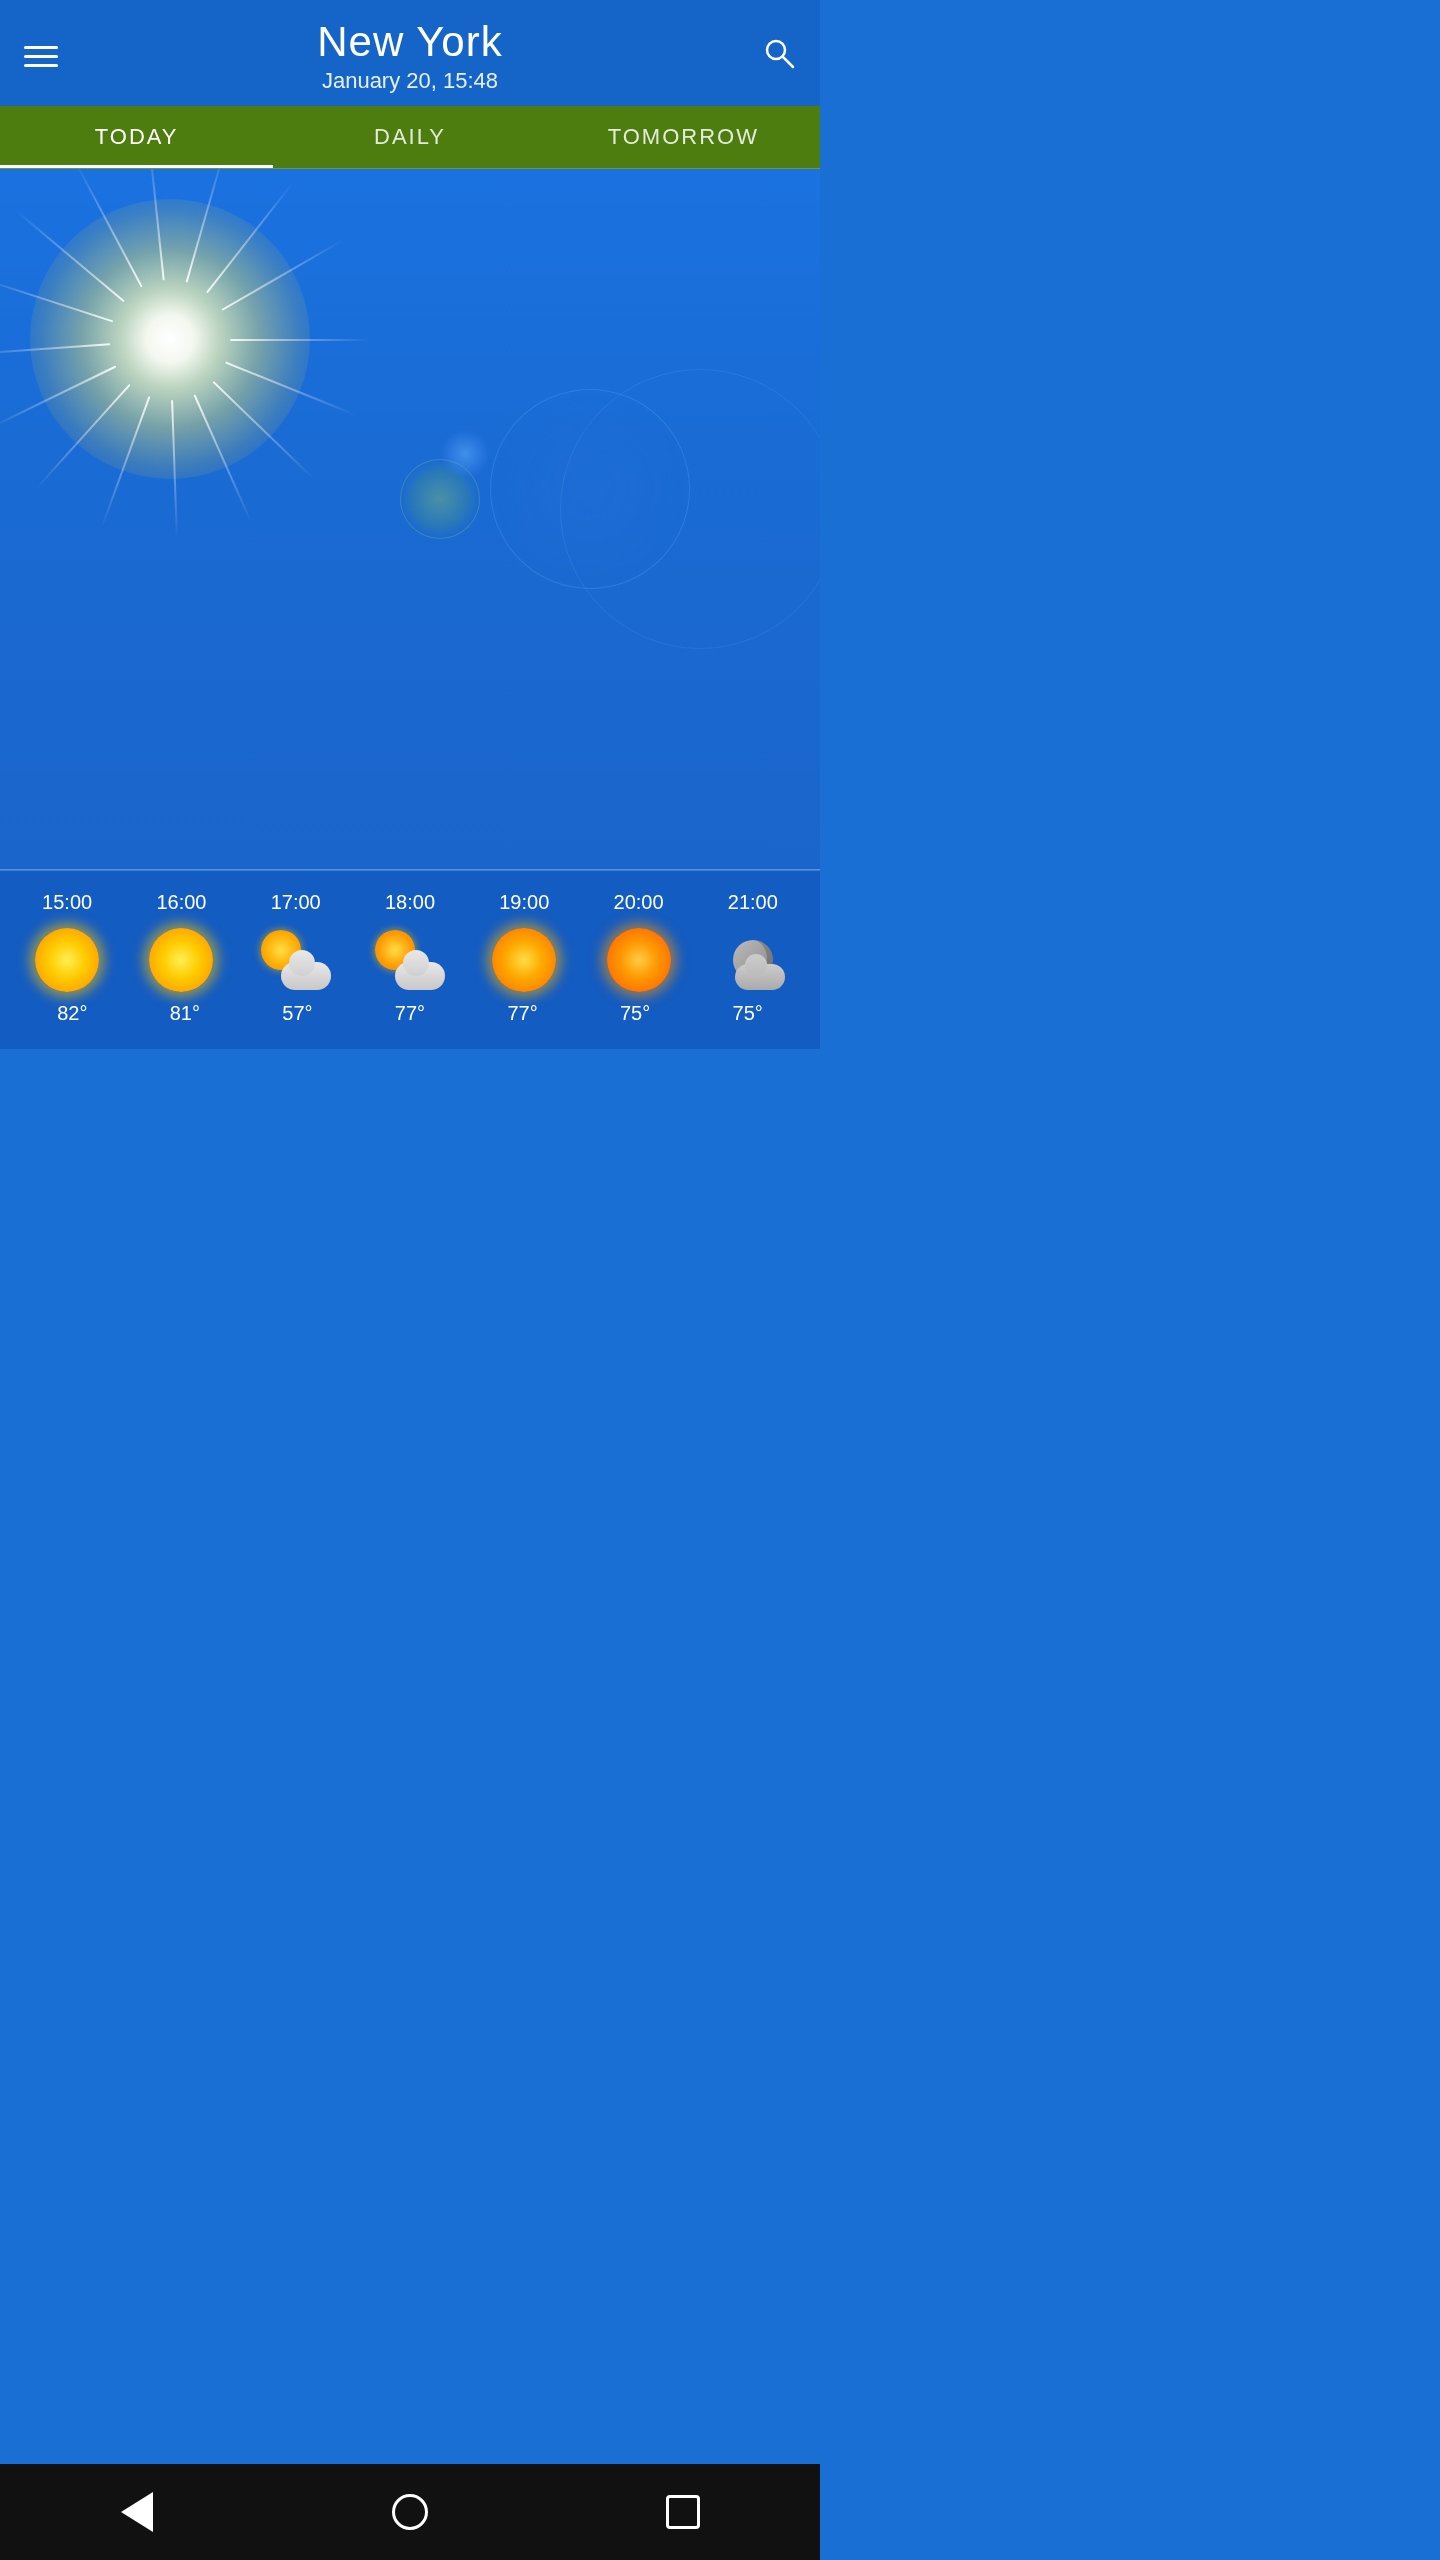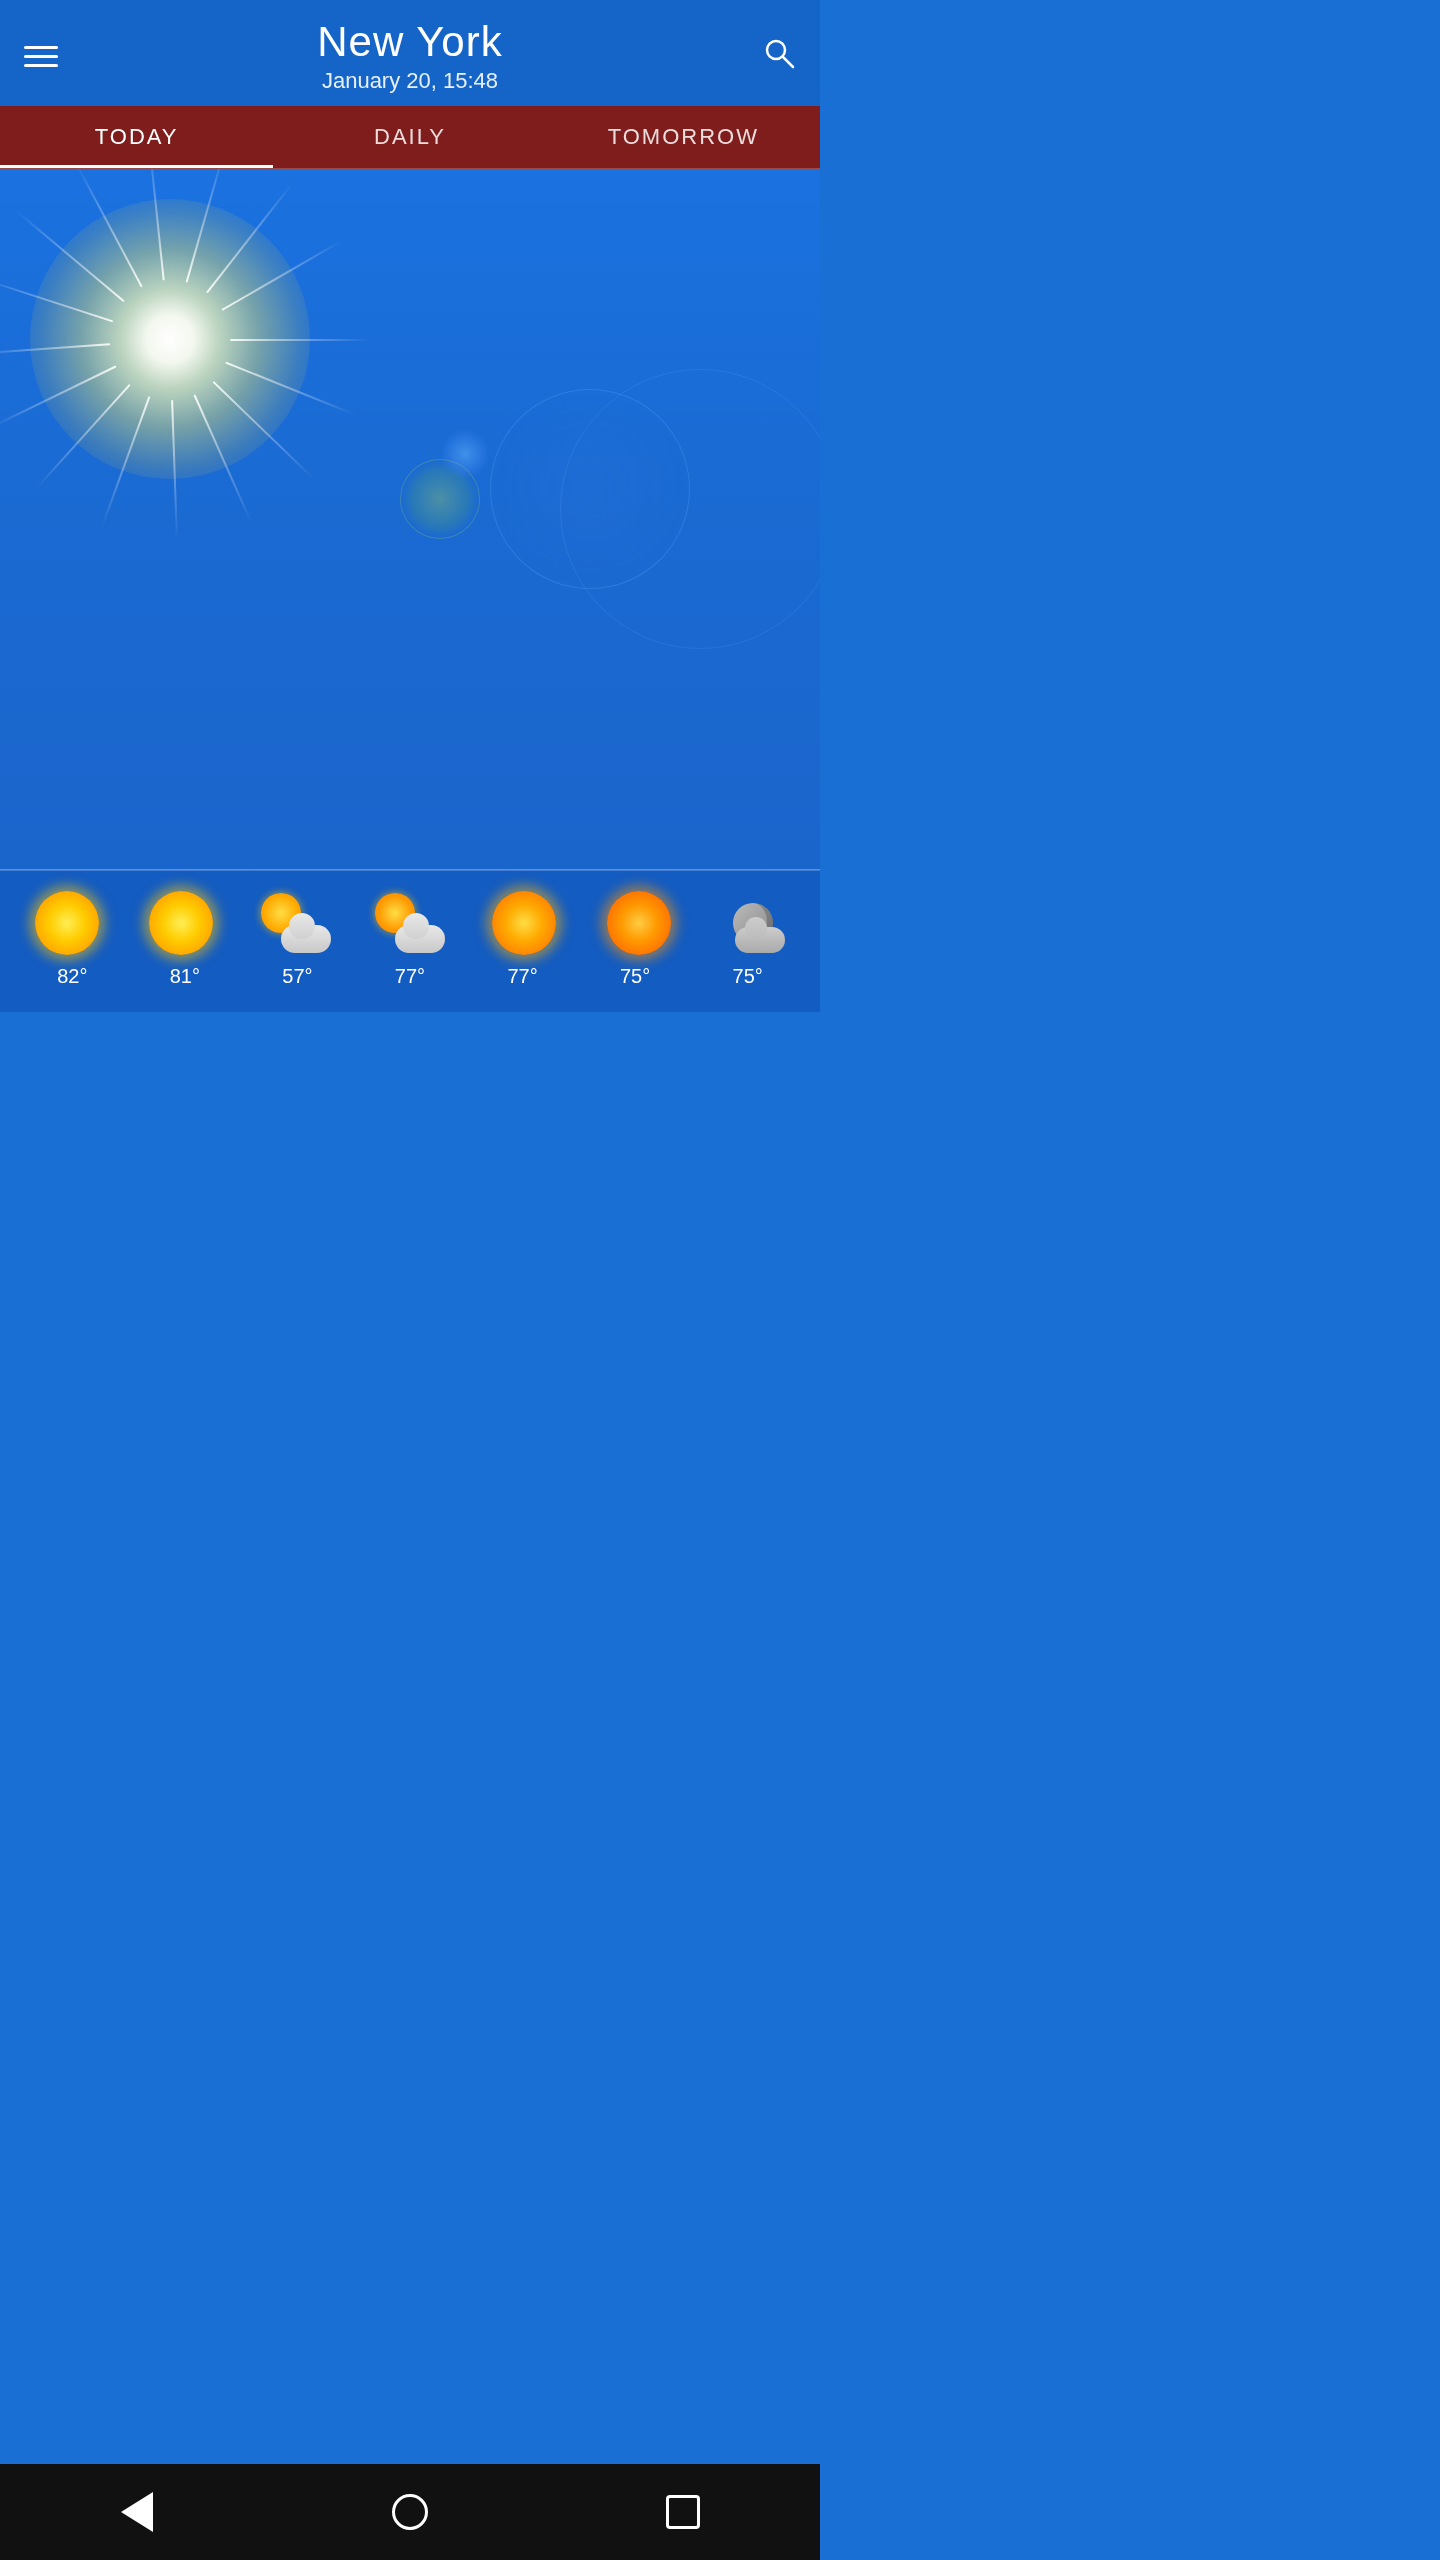--- a/index.html
+++ b/index.html
@@ -61,21 +61,21 @@
     }
 
     .search-icon-btn {
       cursor: pointer;
       font-size: 30px;
       color: white;
     }
 
     
     .tabs {
-      background: #7f1d1d;
+      background: #4d7c0f;
       display: flex;
       border-bottom: 1px solid rgba(255,255,255,0.2);
     }
 
     .tab {
       flex: 1;
       text-align: center;
       padding: 18px 0;
       font-size: 22px;
       letter-spacing: 2px;
@@ -469,20 +469,29 @@
   <div class="lens-flare-2"></div>
   <div class="lens-flare-3"></div>
   <div class="lens-flare-4"></div>
 
 </div>
 
 <div class="separator-line"></div>
 
 <div class="hourly-section">
 
+  <div class="hourly-times">
+    <div class="hourly-time">15:00</div>
+    <div class="hourly-time">16:00</div>
+    <div class="hourly-time">17:00</div>
+    <div class="hourly-time">18:00</div>
+    <div class="hourly-time">19:00</div>
+    <div class="hourly-time">20:00</div>
+    <div class="hourly-time">21:00</div>
+  </div>
 
   <div class="hourly-icons">
 
     <div class="hourly-icon-item">
       <div class="weather-icon-sun">
         <div style="position:absolute;top:50%;left:50%;transform:translate(-50%,-50%);width:64px;height:64px;border-radius:50%;background:radial-gradient(circle, #ffee55 0%, #ffcc00 40%, #ffaa00 70%, rgba(255,150,0,0.3) 100%);box-shadow:0 0 12px 6px rgba(255,200,0,0.5);"></div>
       </div>
     </div>
 
     <div class="hourly-icon-item">

